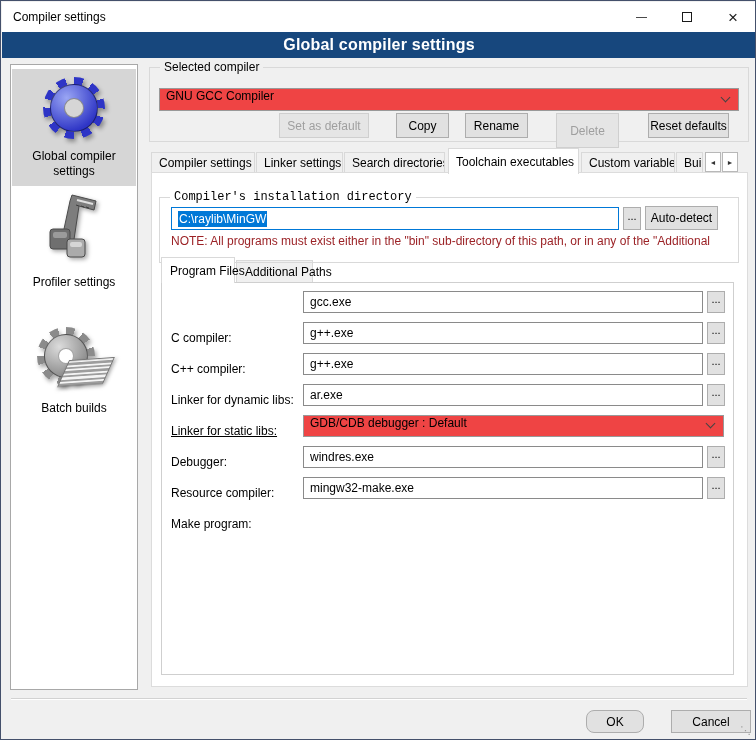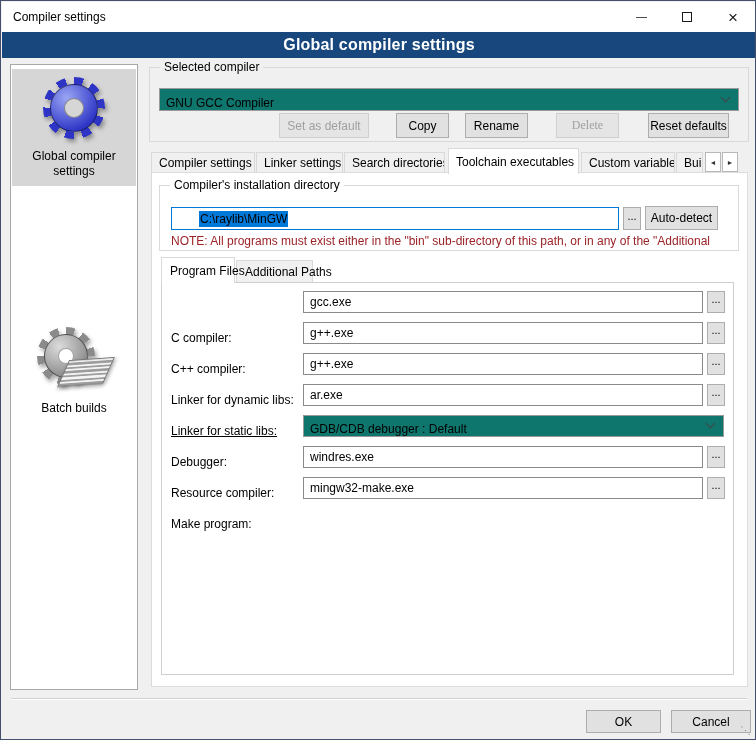--- a/index.html
+++ b/index.html
@@ -44,26 +44,26 @@
   
   .group { position:absolute; border:1px solid #d9d9d9; }
   .legend { position:absolute; top:-8px; left:10px; padding:0 4px; white-space:nowrap; }
   .legend.on-gray { background:#f0f0f0; }
   .legend.on-white { background:#fff; }
 
   
   .btn { position:absolute; background:#e1e1e1; border:1px solid #adadad; display:flex; align-items:center; justify-content:center;
          font-size:12px; cursor:default; }
   .btn.disabled { background:#e5e5e5; border-color:#cfcfcf; color:#9f9f9f; }
-  .combo { position:absolute; background:#0f766e; border:1px solid #999; display:flex; align-items:flex-end; padding-left:6px; }
+  .combo { position:absolute; background:#ef4444; border:1px solid #999; display:flex; align-items:flex-start; padding-left:6px; }
   .combo .chev { position:absolute; right:9px; top:50%; width:7px; height:7px; margin-top:-6px;
                  border-right:1px solid #444; border-bottom:1px solid #444; transform:rotate(45deg); }
   .input { position:absolute; background:#fff; border:1px solid #8a8a8a; display:flex; align-items:center; padding-left:6px; overflow:hidden; white-space:nowrap; }
   .input.focused { border:1px solid var(--accent); }
-  .seltext { background:var(--accent); color:#000000; padding:1px 1px;margin-left:21px; }
+  .seltext { background:var(--accent); color:#ffffff; padding:1px 1px; }
   .browse { font-size:11px; line-height:1; padding-bottom:5px; }
 
   
   .tab { position:absolute; top:151px; height:21px; background:#f0f0f0; border:1px solid #d9d9d9; border-bottom:none;
          display:flex; align-items:center; padding:0 7px; white-space:nowrap; overflow:hidden; z-index:1; }
   .tab.active { top:147px; height:26px; background:#fff; z-index:3; }
   .tab-arrow { position:absolute; top:151px; width:16px; height:20px; background:#fff; border:1px solid #b8b8b8;
                display:flex; align-items:center; justify-content:center; font-size:7px; color:#333; z-index:1; }
   .tabpage { position:absolute; left:150px; top:171px; width:597px; height:515px; background:#fff; border:1px solid #dcdcdc; z-index:2; }
 
@@ -104,20 +104,32 @@
   </div>
 
   <div class="sidebar">
     <div class="sb-item selected" style="top:4px;height:117px;">
       <div class="gear blue" style="margin-top:8px;">
         <div class="teeth"></div>
           <div class="disc"></div>
           <div class="hole"></div>
       </div>
       <div class="sb-label" style="margin-top:10px;">Global compiler settings</div>
+    </div>
+    <div class="sb-item" style="top:126px;height:106px;">
+      <svg width="64" height="76" viewBox="0 0 64 76" style="margin-top:2px;filter:drop-shadow(2px 2px 2px rgba(0,0,0,.35));">
+        <path d="M30 2 l24 6 -2 9 -15 -4 -6 40 -12 -3 9 -42z" fill="#7d7d7d" stroke="#4a4a4a"></path>
+        <path d="M35 7 l16 4" stroke="#e0e0e0" stroke-width="2"></path>
+        <path d="M34 12 l3 1 M39 13 l3 1 M44 14 l3 1" stroke="#3d3d3d"></path>
+        <rect x="8" y="36" width="20" height="20" rx="3" fill="#6f6f6f" stroke="#4a4a4a"></rect>
+        <rect x="11" y="39" width="14" height="6" rx="2" fill="#9b9b9b"></rect>
+        <rect x="25" y="46" width="18" height="18" rx="3" fill="#ababab" stroke="#4a4a4a"></rect>
+        <rect x="28" y="49" width="12" height="5" rx="2" fill="#d6d6d6"></rect>
+      </svg>
+      <div class="sb-label" style="margin-top:6px;">Profiler settings</div>
     </div>
     <div class="sb-item" style="top:258px;height:96px;">
       <div style="position:relative;width:90px;height:68px;margin-top:2px;">
         <div class="gear gray" style="position:absolute;left:8px;top:2px;width:58px;height:58px;">
           <div class="teeth"></div>
             <div class="disc"></div>
             <div class="hole"></div>
         </div>
         <div class="sheets"></div>
       </div>
@@ -134,21 +146,21 @@
   </div>
   <div class="btn disabled" style="left:278px;top:112px;width:90px;height:25px;">
     <span>Set as default</span>
   </div>
   <div class="btn" style="left:395px;top:112px;width:53px;height:25px;">
     <span>Copy</span>
   </div>
   <div class="btn" style="left:464px;top:112px;width:63px;height:25px;">
     <span>Rename</span>
   </div>
-  <div class="btn disabled" style="left:555px;top:112px;width:63px;height:25px;font-family:Liberation Serif, serif;">
+  <div class="btn disabled" style="left:555px;top:112px;width:63px;height:35px;">
     <span>Delete</span>
   </div>
   <div class="btn" style="left:647px;top:112px;width:81px;height:25px;">
     <span>Reset defaults</span>
   </div>
 
   <div class="tab" style="left:150px;width:104px;">
     <span>Compiler settings</span>
   </div>
   <div class="tab" style="left:255px;width:87px;">
@@ -168,21 +180,21 @@
   </div>
   <div class="tab-arrow" style="left:704px;">
     <span>◄</span>
   </div>
   <div class="tab-arrow" style="left:721px;">
     <span>►</span>
   </div>
 
   <div class="tabpage"></div>
 
-  <div class="group" style="left:158px;top:184px;width:580px;height:66px;z-index:5;">
+  <div class="group" style="left:158px;top:196px;width:580px;height:66px;z-index:5;font-family:Liberation Mono, monospace;">
     <span class="legend on-white">Compiler's installation directory</span>
   </div>
   <div class="input focused" style="left:170px;top:206px;width:448px;height:23px;z-index:6;">
     <span class="seltext">C:\raylib\MinGW</span>
   </div>
   <div class="btn z6 browse" style="left:622px;top:206px;width:18px;height:23px;">
     <span>...</span>
   </div>
   <div class="btn z6" style="left:644px;top:205px;width:73px;height:24px;">
     <span>Auto-detect</span>
@@ -245,21 +257,21 @@
 
   <span class="row-label" style="top:480px;">Make program:</span>
   <div class="input z6" style="left:302px;top:476px;width:400px;height:22px;">
     <span>mingw32-make.exe</span>
   </div>
   <div class="btn z6 browse" style="left:706px;top:476px;width:18px;height:22px;">
     <span>...</span>
   </div>
 
   <div class="divider"></div>
-  <div class="btn" style="left:585px;top:709px;width:75px;height:23px;">
+  <div class="btn" style="left:585px;top:709px;width:58px;height:23px;border-radius:8px;">
     <span>OK</span>
   </div>
   <div class="btn" style="left:670px;top:709px;width:80px;height:23px;">
     <span>Cancel</span>
   </div>
   <div class="grip">⋱</div>
 
 </div>
 
 </body></html>

